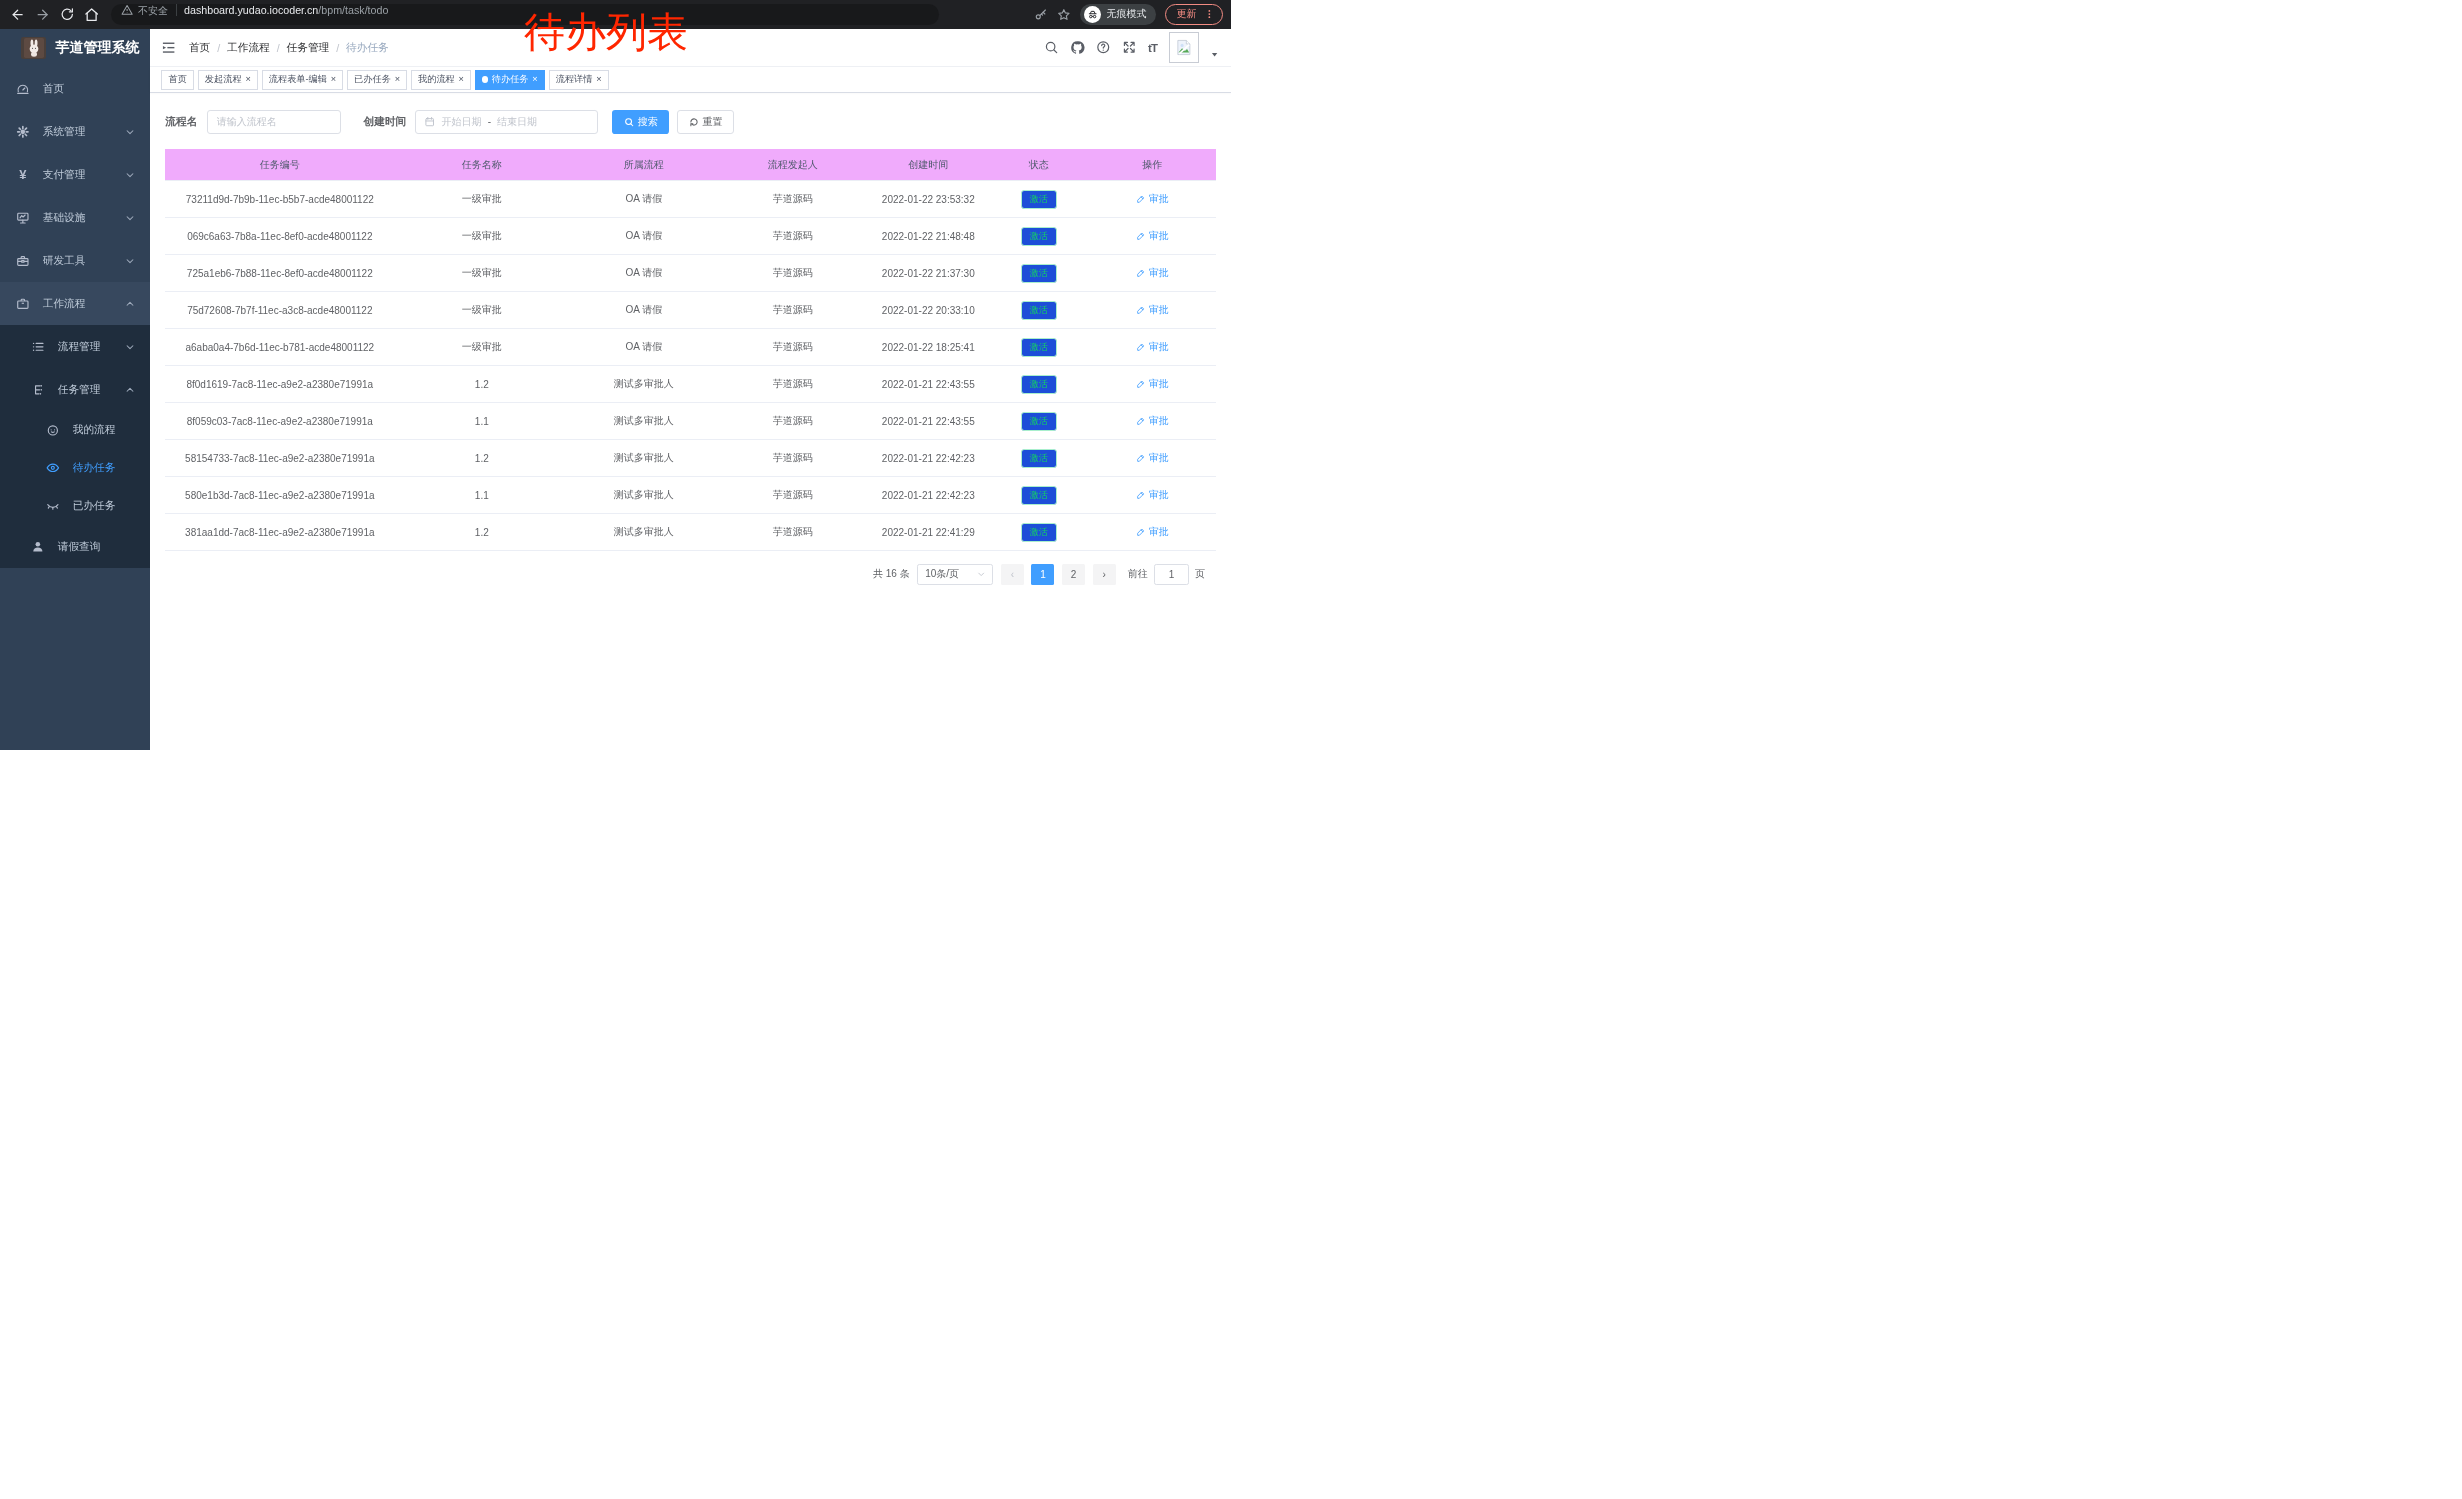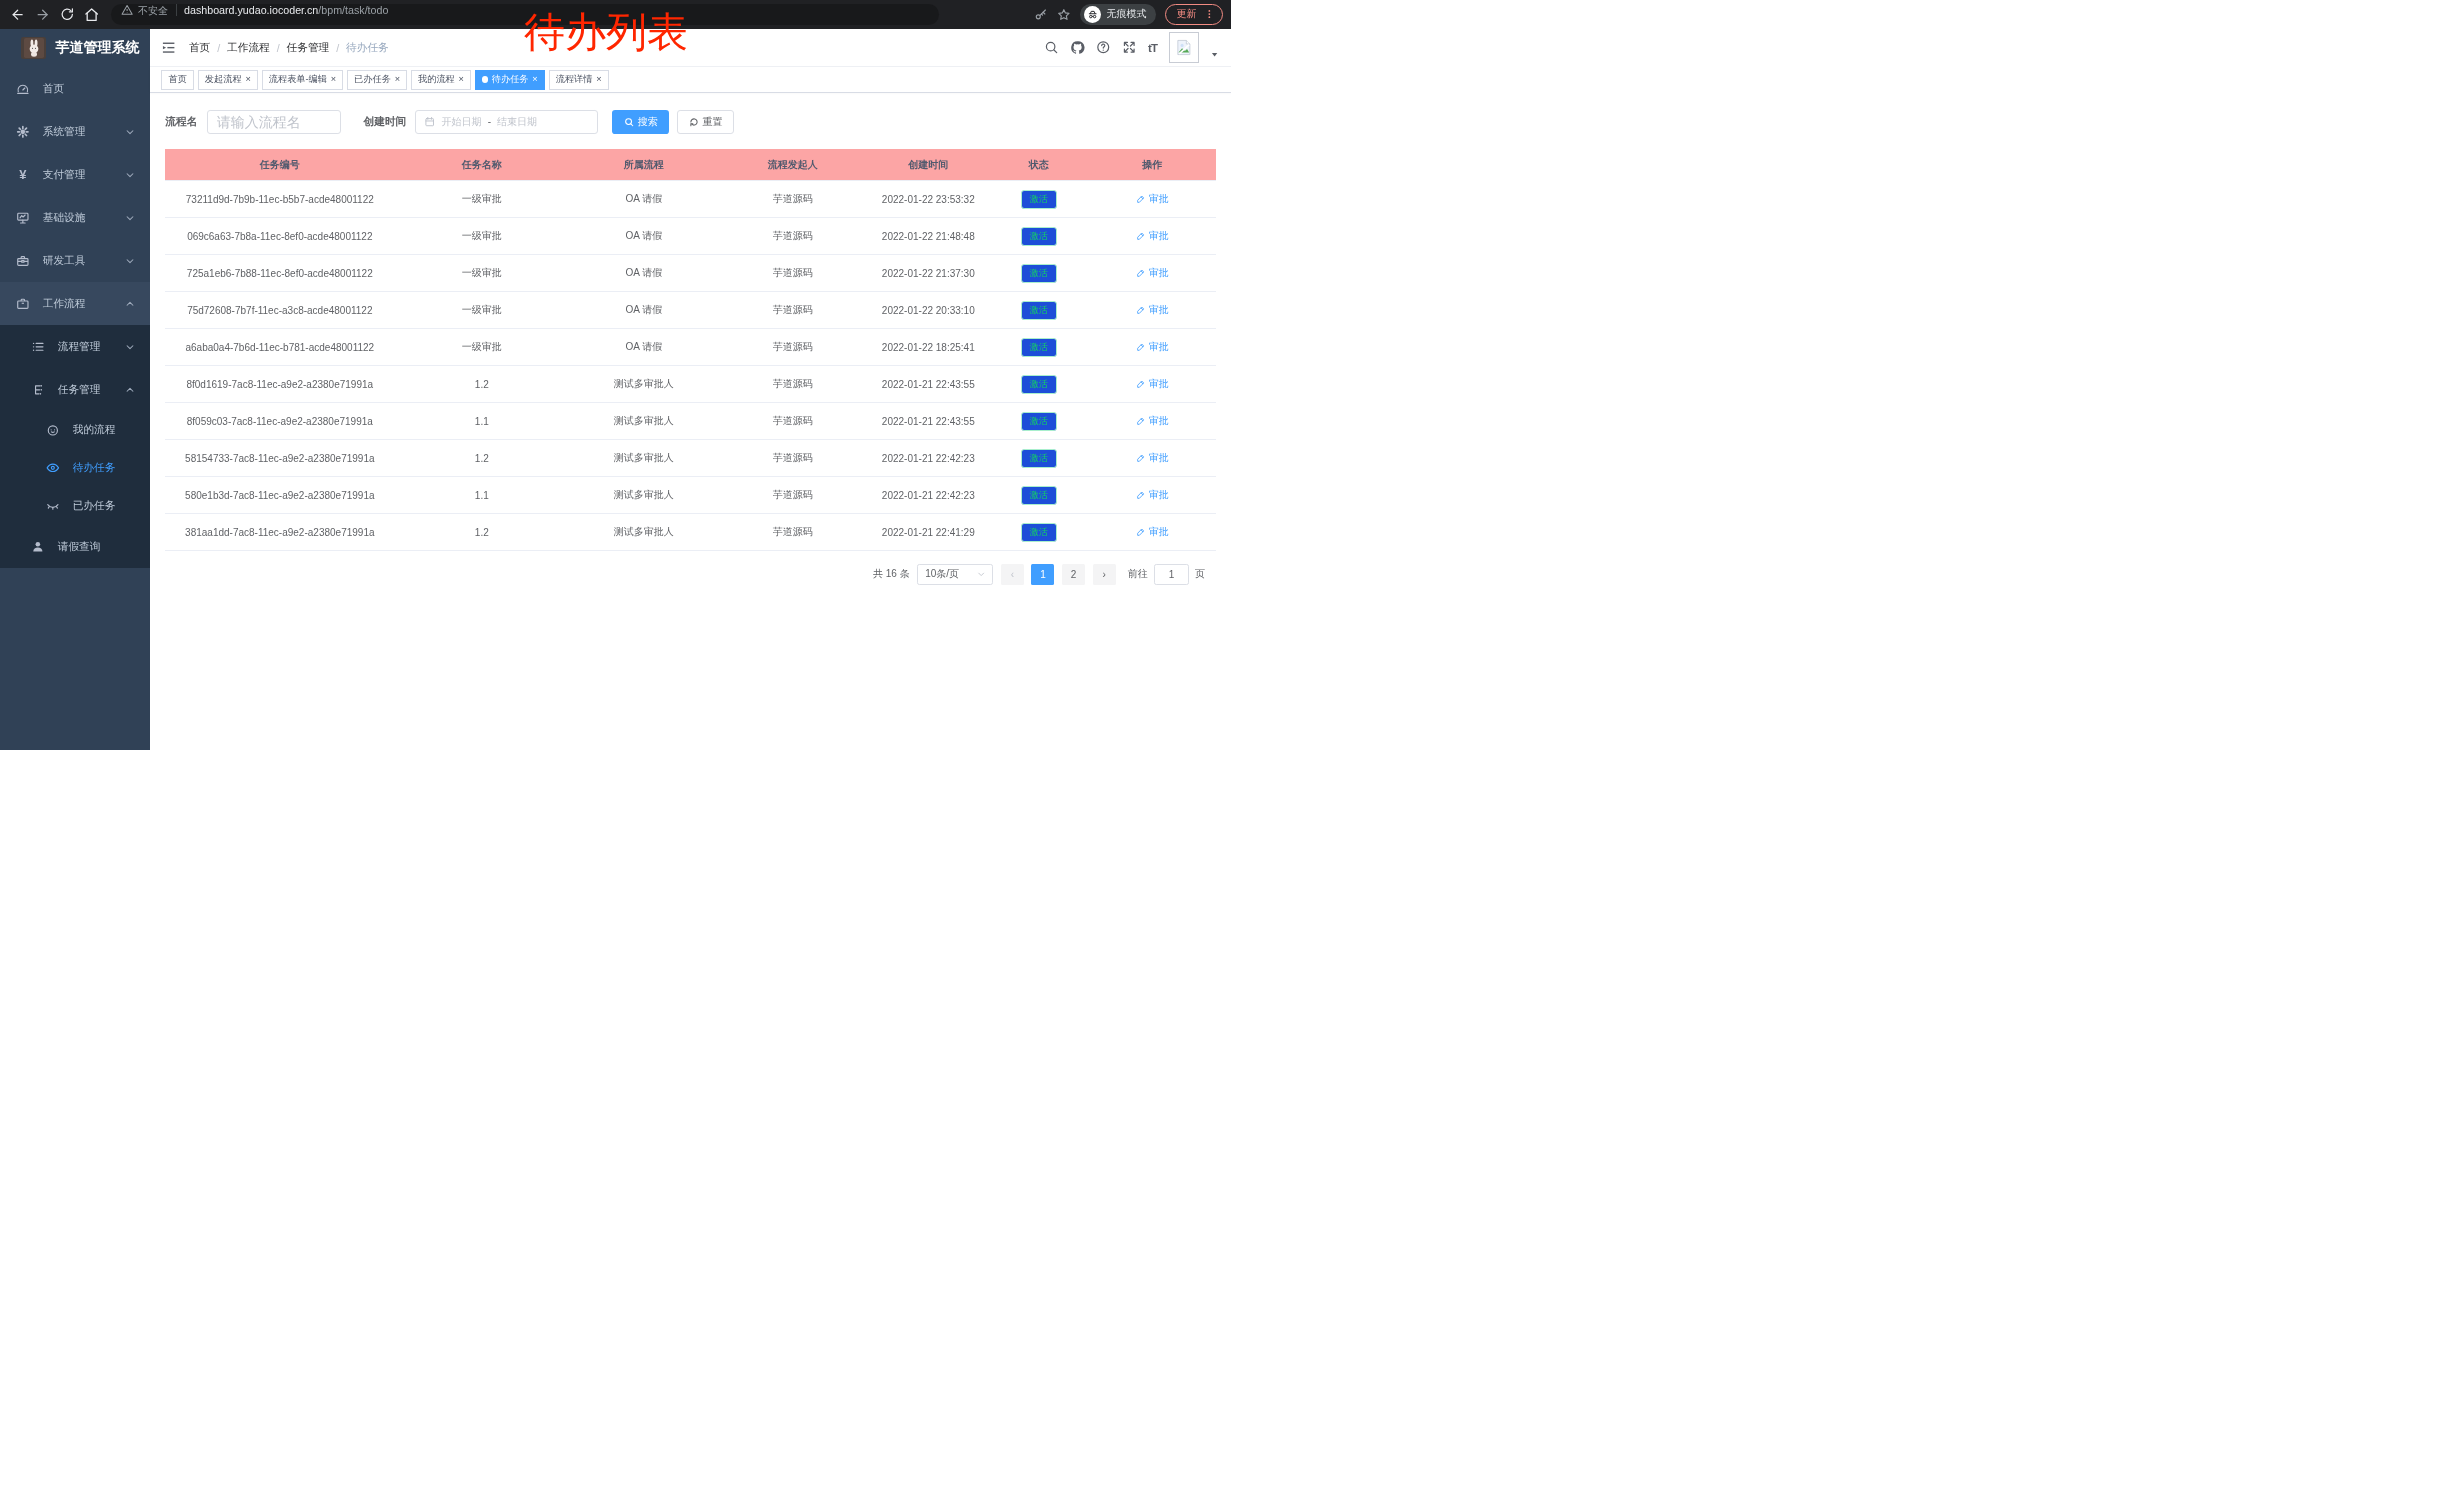--- a/index.html
+++ b/index.html
@@ -58,31 +58,31 @@
   .tag .dot { display:none; }
   .tag .tclose { font-size:9.2px; line-height:1; cursor:pointer; }
   .tag.active { background:#409eff; border-color:#409eff; color:#fff; }
   .tag.active .dot { display:inline-block; width:6.1px; height:6.1px; border-radius:50%; background:#fff; }
 
   
   .page { padding:12.2px 15.3px 0 15.3px; flex:1; }
   .filters { display:flex; align-items:center; margin:4.6px 0 15.3px 0; color:#606266; }
   .f-label { font-weight:bold; font-size:10.7px; margin-right:9.2px; white-space:nowrap; }
   .f-label.second { margin-left:23px; }
-  .txt-input { width:134px; height:24.4px; border:0.8px solid #dcdfe6; border-radius:3.1px; padding:0 9.2px; font-size:14px; color:#606266; outline:none; font-family:inherit; }
+  .txt-input { width:134px; height:24.4px; border:0.8px solid #dcdfe6; border-radius:3.1px; padding:0 9.2px; font-size:10px; color:#606266; outline:none; font-family:inherit; }
   .txt-input::placeholder { color:#c0c4cc; }
   .date-range { width:183px; height:24.4px; border:0.8px solid #dcdfe6; border-radius:3.1px; display:flex; align-items:center; padding:0 7.6px; gap:6.1px; color:#c0c4cc; font-size:10px; }
   .date-range .rsep { color:#606266; }
   .btn { height:24.4px; display:inline-flex; align-items:center; gap:3.8px; padding:0 10.7px; border-radius:3.1px; font-size:10px; cursor:pointer; border:0.8px solid transparent; white-space:nowrap; }
   .btn-primary { background:#409eff; color:#fff; margin-left:13.7px; }
   .btn-default { background:#fff; color:#606266; border-color:#dcdfe6; margin-left:7.6px; }
 
   
   .table { width:1051px; font-size:10px; color:#606266; }
-  .thead { display:flex; align-items:center; height:32px; background:#fca5a5; color:#515a6e; font-weight:bold; border-bottom:0.8px solid #ebeef5; }
+  .thead { display:flex; align-items:center; height:32px; background:#f0abfc; color:#515a6e; font-weight:normal; border-bottom:0.8px solid #ebeef5; }
   .tr { display:flex; align-items:center; height:37px; border-bottom:0.8px solid #ebeef5; background:#fff; }
   .td,.th { text-align:center; padding:0 4.6px; overflow:hidden; white-space:nowrap; }
   .c1{width:229px}.c2{width:175px}.c3{width:149px}.c4{width:149px}.c5{width:122px}.c6{width:99px}.c7{width:128px}
   .badge { display:inline-block; padding:2.3px 7.6px; font-size:9.2px; line-height:1.4; color:#13ce66; background:#1d4ed8; border:0.8px solid #a9efcd; border-radius:3.1px; }
   .approve { color:#409eff; display:inline-flex; align-items:center; gap:3.1px; cursor:pointer; justify-content:center; }
 
   
   .pagination { display:flex; justify-content:flex-end; align-items:center; gap:7.6px; margin:12.2px 10.7px 0 0; font-size:10px; color:#606266; }
   .psel { width:76px; height:21.4px; border:0.8px solid #dcdfe6; border-radius:2.3px; display:flex; align-items:center; justify-content:space-between; padding:0 6.9px; color:#606266; cursor:pointer; }
   .psel .pscaret { color:#c0c4cc; }

